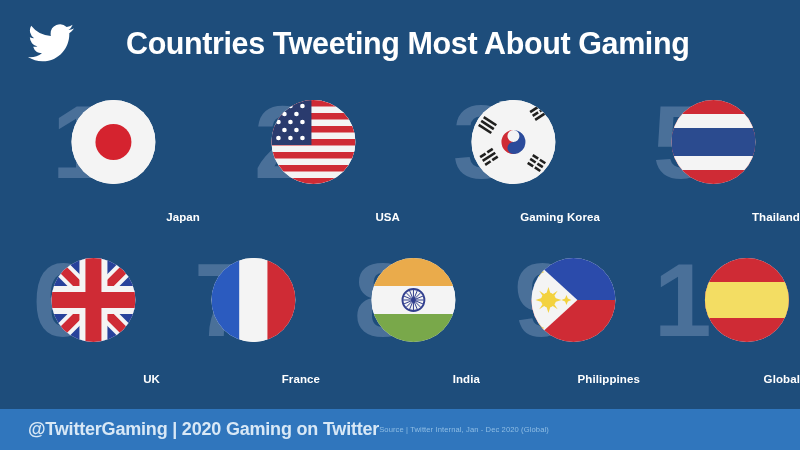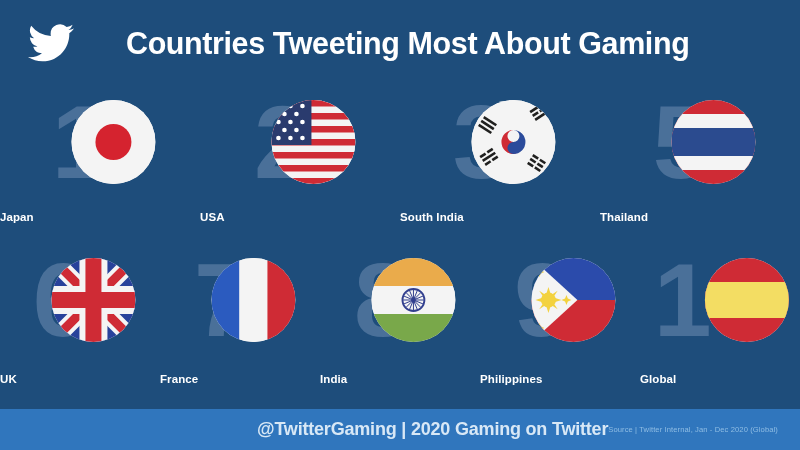--- a/index.html
+++ b/index.html
@@ -120,41 +120,41 @@
 
   .rank-cell[data-rank="10"] .flag-circle { transform: translate(-18%, -50%); }
 
   .flag-circle svg { display: block; width: 84px; height: 84px; }
 
   .rank-label {
     position: absolute;
     bottom: 8px;
     left: 0;
     width: 100%;
-    text-align: left;
+    text-align: right;
     color: #ffffff;
     font-size: 11.5px;
     font-weight: bold;
     letter-spacing: 0.1px;
   }
 
   
   .rank-row.row-2 .rank-label { bottom: 4px; }
 
   
   .footer-bar {
     position: absolute;
     left: 0;
     bottom: 0;
     width: 800px;
     height: 44px;
     background: #3076bd;
     display: flex;
     align-items: center;
-    justify-content: flex-end;
+    justify-content: flex-start;
     padding: 0 22px 0 28px;
     border-top: 3px solid #1e4d7b;
   }
 
   .footer-handle {
     color: #d8e8f6;
     font-size: 18px;
     font-weight: bold;
     letter-spacing: -0.2px;
     white-space: nowrap;
@@ -269,21 +269,21 @@
                     <rect x="8.5" y="0" width="6.5" height="2.6"></rect>
                   <rect x="0" y="4.6" width="6.5" height="2.6"></rect>
                     <rect x="8.5" y="4.6" width="6.5" height="2.6"></rect>
                   <rect x="0" y="9.2" width="6.5" height="2.6"></rect>
                     <rect x="8.5" y="9.2" width="6.5" height="2.6"></rect>
                 </g>
               </g>
             </svg>
           </div>
         </div>
-        <div class="rank-label">South India</div>
+        <div class="rank-label">Gaming Korea</div>
       </div>
 
 
       <div class="rank-cell" data-rank="5">
         <div class="rank-stage">
           <div class="rank-numeral">5</div>
           <div class="flag-circle">
             <svg viewBox="0 0 84 84">
               <rect width="84" height="84" fill="#cf2b35"></rect>
               <rect y="14" width="84" height="14" fill="#f4f4f4"></rect>

